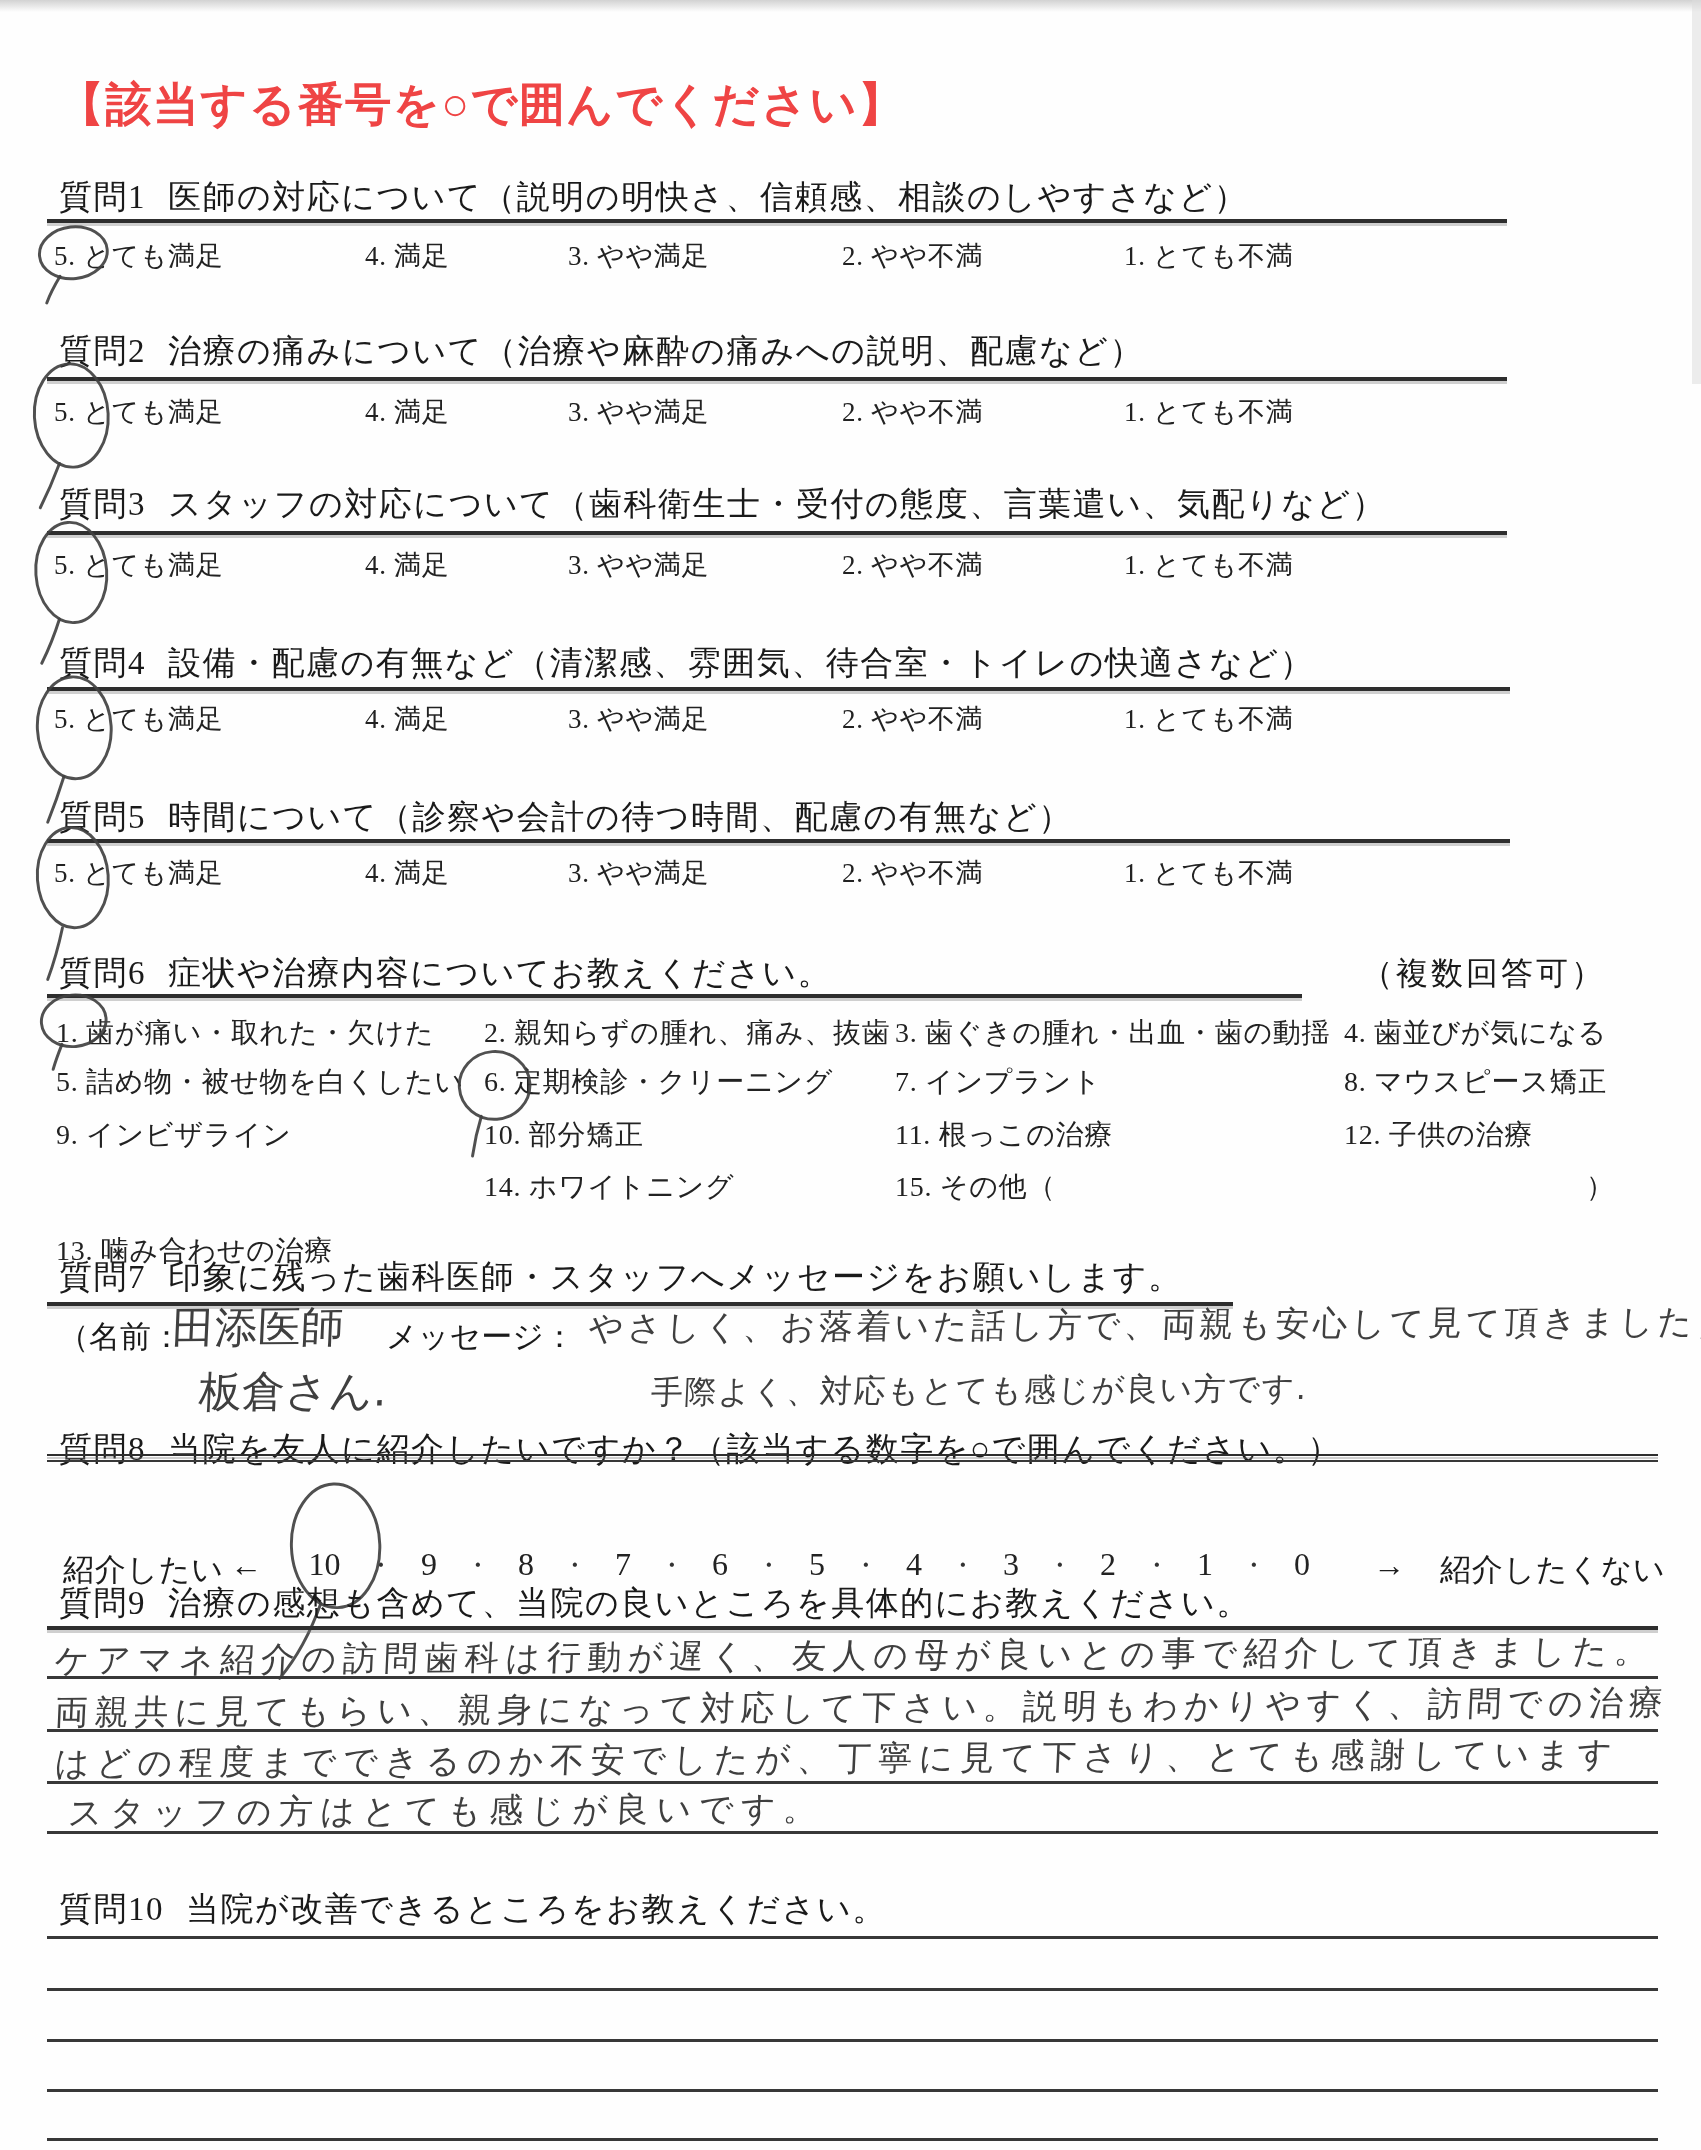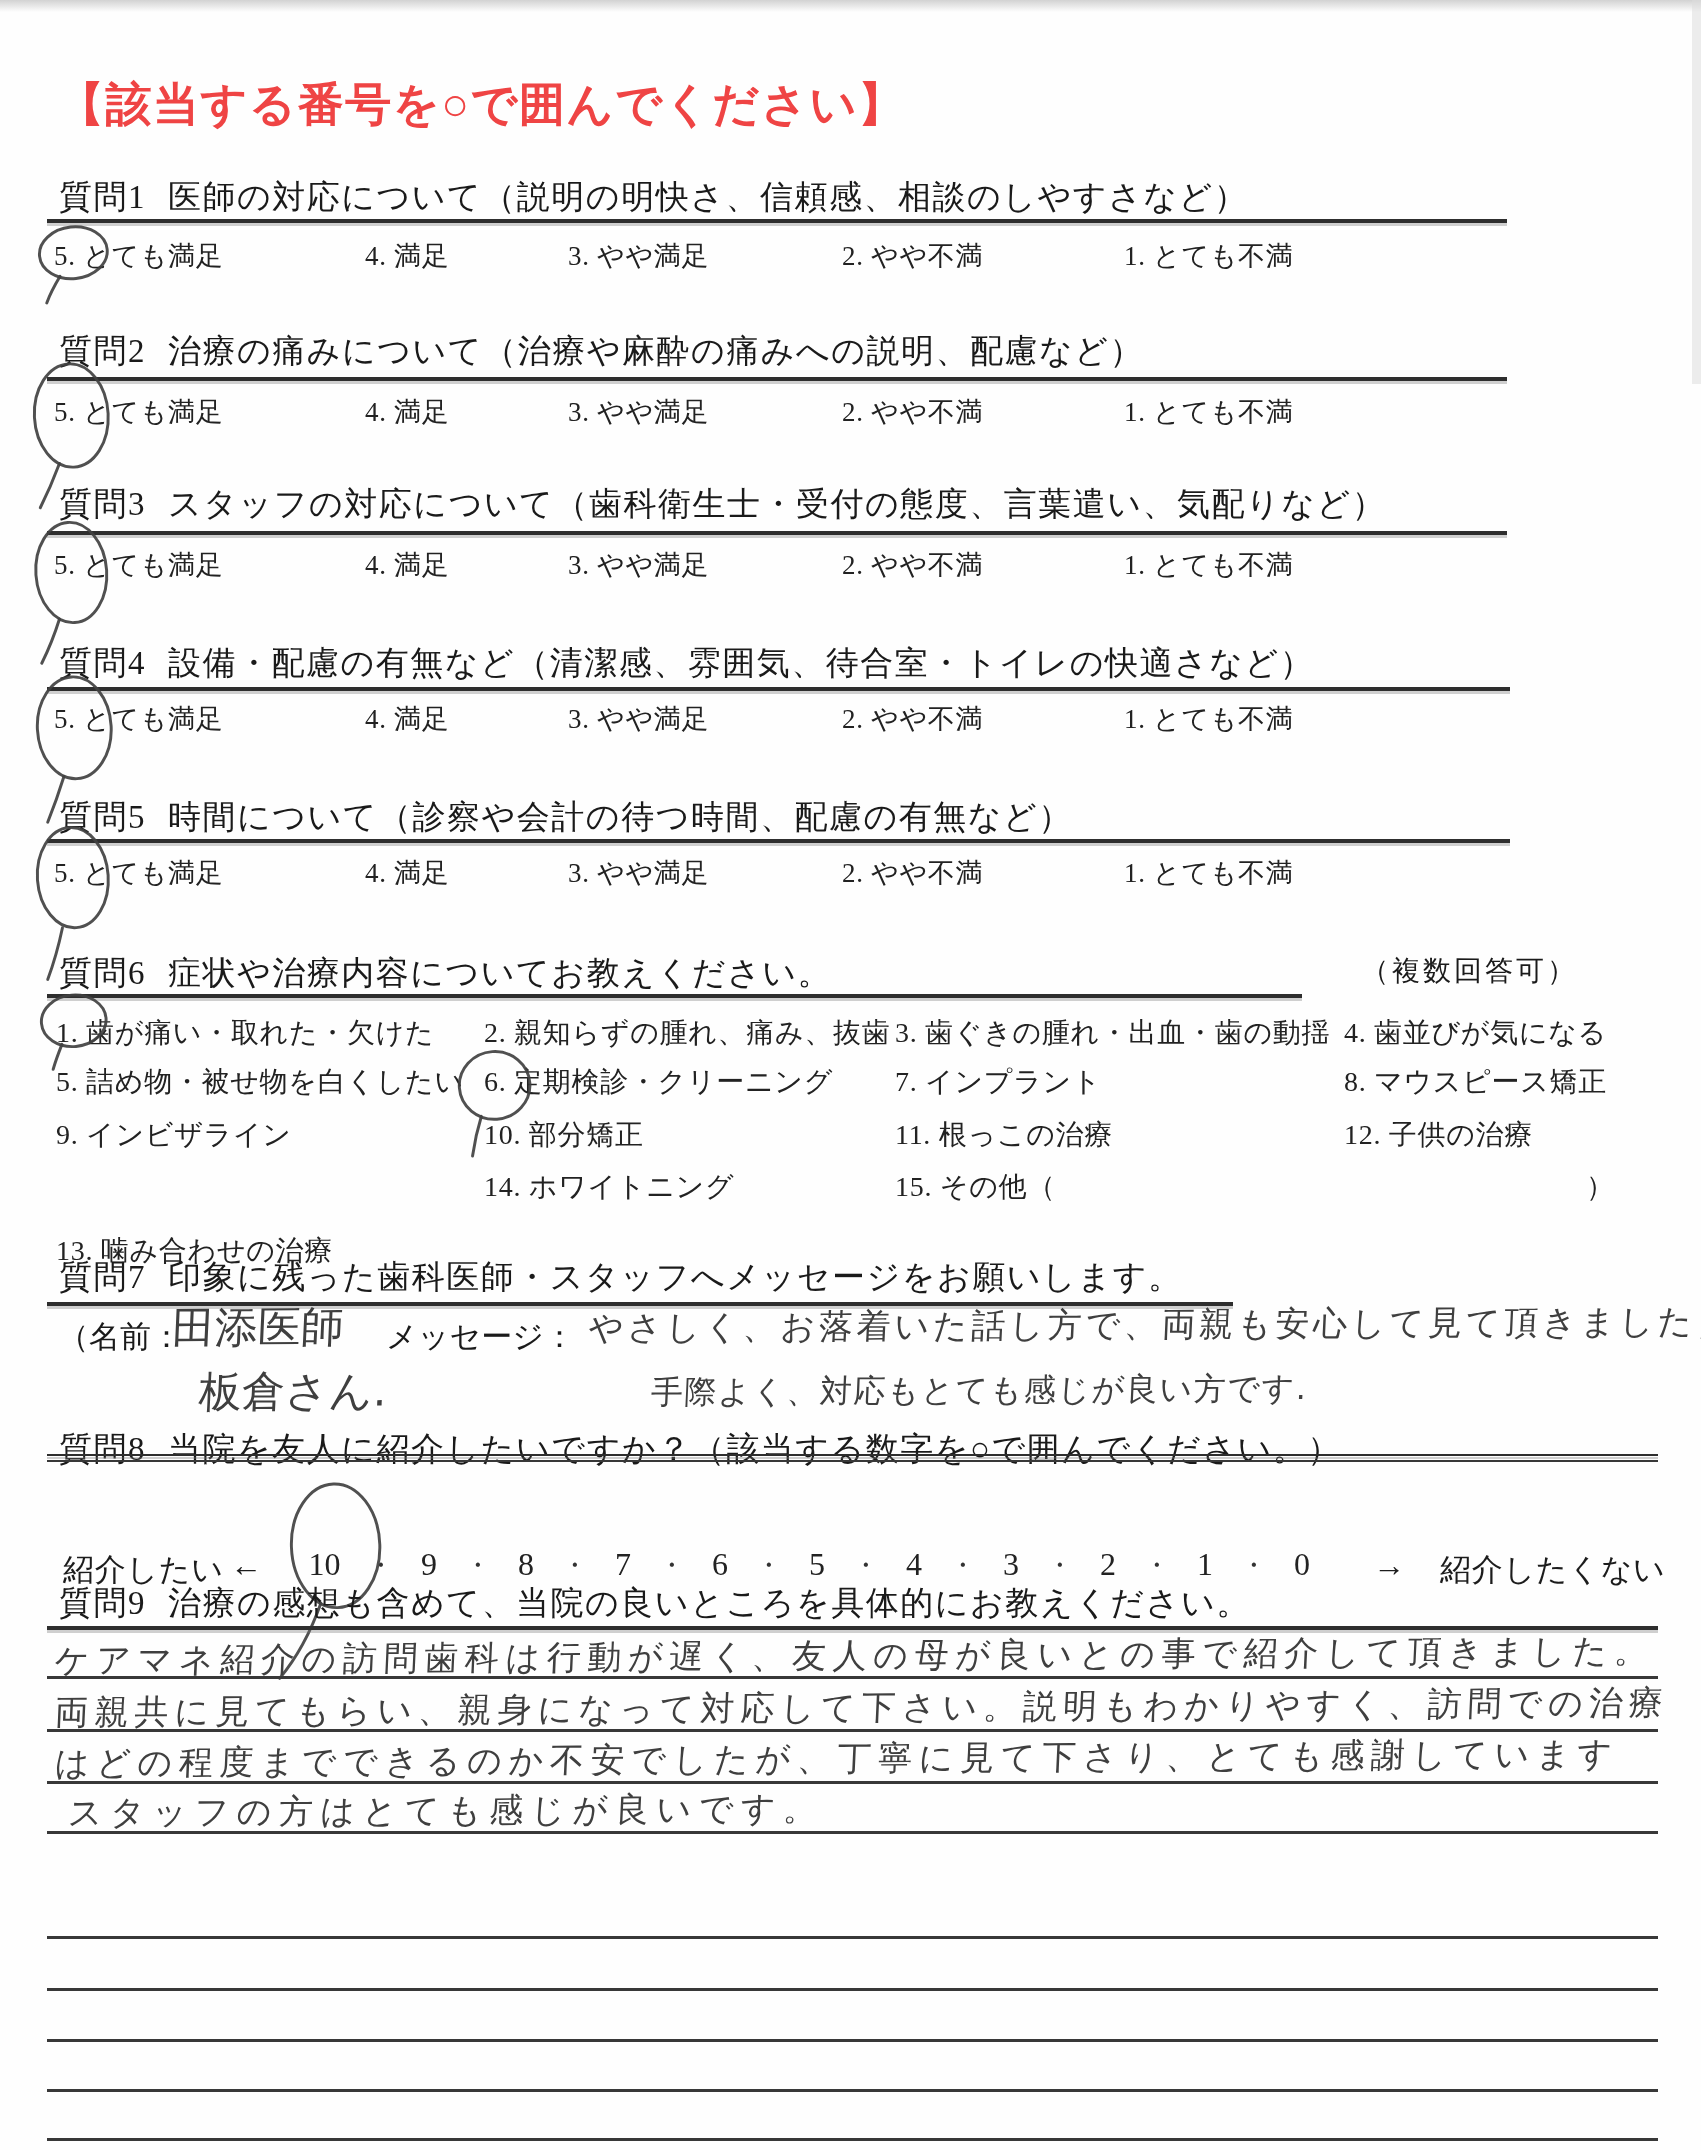--- a/index.html
+++ b/index.html
@@ -18,21 +18,21 @@
     position:absolute;top:74px;left:58px;margin:0;
     font-size:46px;font-weight:600;letter-spacing:1.5px;white-space:nowrap;color:#ef4444;
   }
   .qtitle{position:absolute;left:59px;font-size:33px;letter-spacing:1.5px;white-space:nowrap;color:#1a1a1a;}
   .qlabel{margin-right:22px;}
   .rule{position:absolute;background:#2e2e2e;height:3.7px;box-shadow:0 3px 0 rgba(120,120,120,.35);}
   .thinrule{position:absolute;background:#383838;height:3px;}
   .optrow{position:absolute;left:0;top:0;width:1701px;height:37px;}
   .opt{position:absolute;font-size:27px;letter-spacing:0.7px;white-space:nowrap;color:#222;}
   .q6opt{position:absolute;font-size:28px;letter-spacing:0.7px;white-space:nowrap;color:#222;}
-  .note{position:absolute;font-size:28px;letter-spacing:3px;white-space:nowrap;color:#1a1a1a;}
+  .note{position:absolute;font-size:32px;letter-spacing:3px;white-space:nowrap;color:#1a1a1a;}
   .prefix{position:absolute;font-size:31px;white-space:nowrap;color:#1a1a1a;}
   .hand{
     position:absolute;white-space:nowrap;color:#3f3f3f;
     font-family:"DejaVu Sans","Liberation Sans",sans-serif;
     transform:skewX(-3deg) rotate(-0.35deg);
   }
   .hand-name{font-size:43px;}
   .hand-msg{font-size:34px;letter-spacing:3.7px;}
   .hand-msg2{font-size:32px;letter-spacing:1.5px;}
   .scale-label{position:absolute;font-size:31px;letter-spacing:0.7px;white-space:nowrap;}
@@ -223,19 +223,22 @@
   <div class="rule" style="top:1626px;left:47px;width:1611px;"></div>
   <span class="hand hand-msg" style="left:55px;top:1633px;letter-spacing:6.6px;">ケアマネ紹介の訪問歯科は行動が遅く、友人の母が良いとの事で紹介して頂きました。</span>
   <div class="thinrule" style="top:1676px;left:47px;width:1611px;"></div>
   <span class="hand hand-msg" style="left:55px;top:1685px;letter-spacing:5.9px;">両親共に見てもらい、親身になって対応して下さい。説明もわかりやすく、訪問での治療</span>
   <div class="thinrule" style="top:1729px;left:47px;width:1611px;"></div>
   <span class="hand hand-msg" style="left:55px;top:1736px;letter-spacing:6.6px;">はどの程度までできるのか不安でしたが、丁寧に見て下さり、とても感謝しています</span>
   <div class="thinrule" style="top:1781px;left:47px;width:1611px;"></div>
   <span class="hand hand-msg" style="left:68px;top:1788px;letter-spacing:7.4px;">スタッフの方はとても感じが良いです。</span>
   <div class="thinrule" style="top:1831px;left:47px;width:1611px;"></div>
 
+  <div class="qtitle" style="top:1887px;">
+    <span class="qlabel">質問10</span><span>当院が改善できるところをお教えください。</span>
+  </div>
   <div class="thinrule" style="top:1936px;left:47px;width:1611px;"></div>
   <div class="thinrule" style="top:1988px;left:47px;width:1611px;"></div>
   <div class="thinrule" style="top:2039px;left:47px;width:1611px;"></div>
   <div class="thinrule" style="top:2089px;left:47px;width:1611px;"></div>
   <div class="thinrule" style="top:2138px;left:47px;width:1611px;"></div>
 </div>
 
 
 </body></html>

